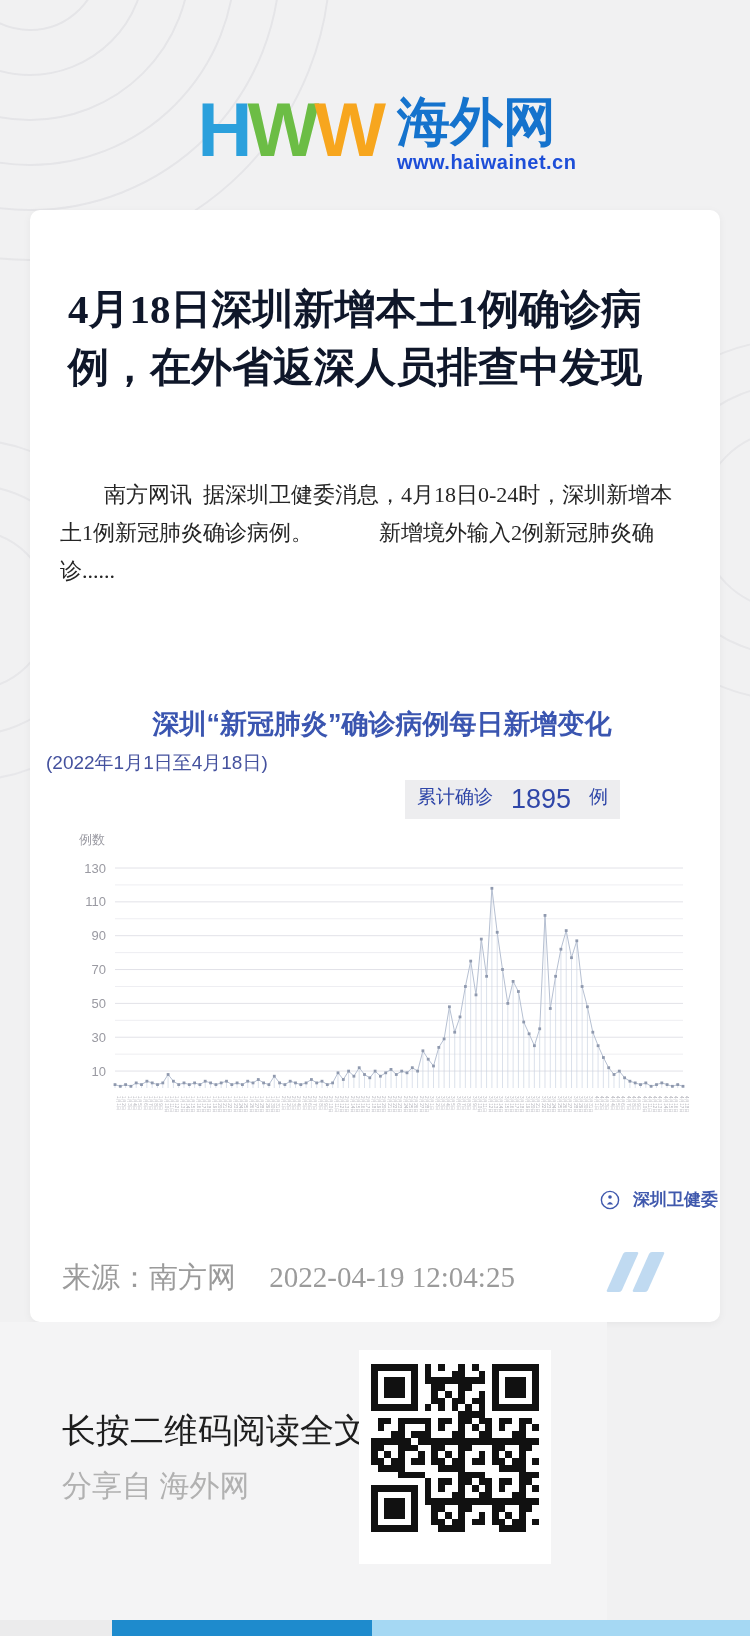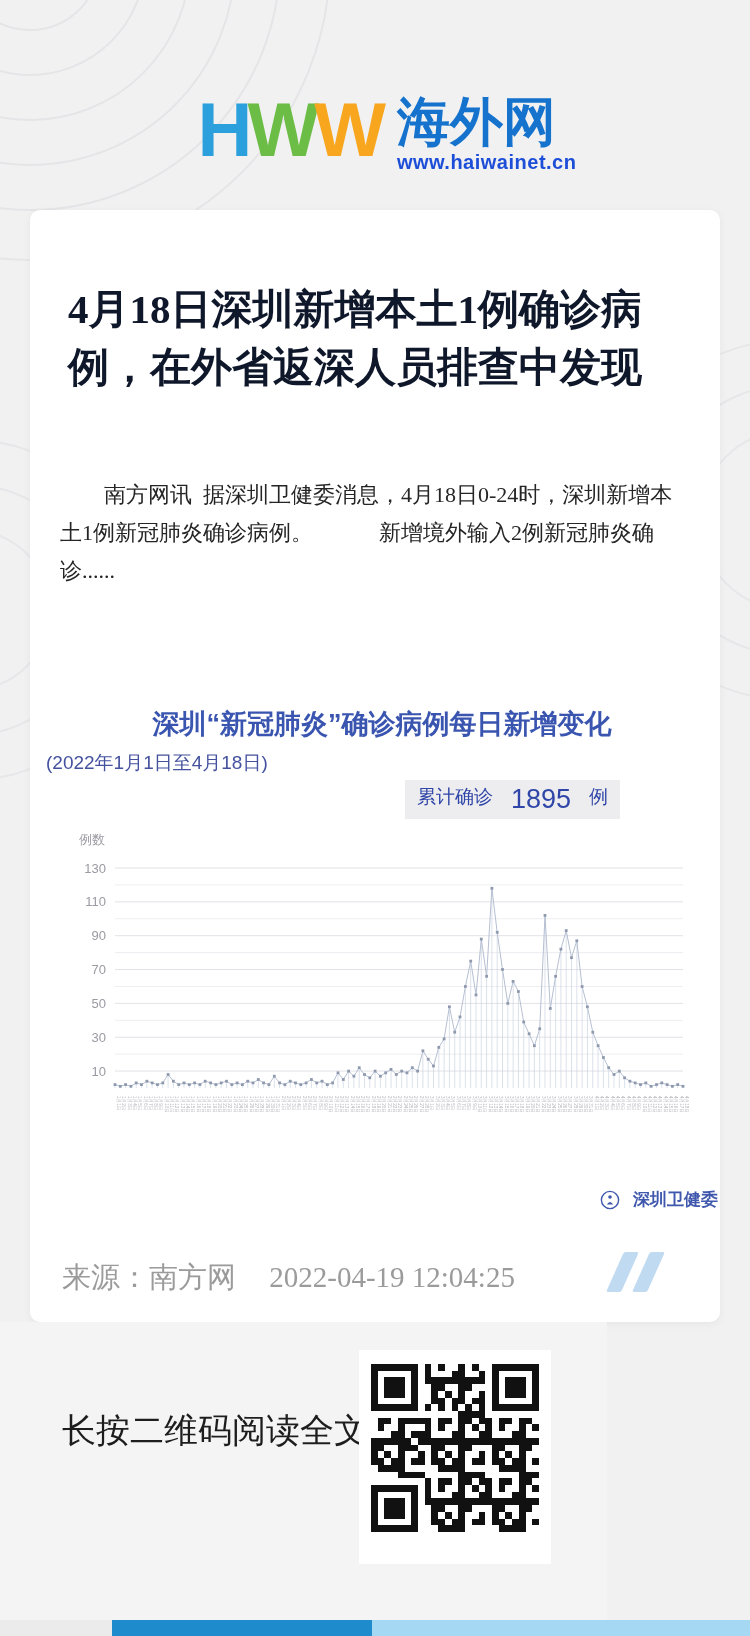--- a/index.html
+++ b/index.html
@@ -468,20 +468,21 @@
   </div>
 
   <div class="quote">
       <i></i>
       <i></i>
     </div>
 </main>
 
 <footer class="footer">
   <div class="cta">长按二维码阅读全文</div>
+  <div class="share">分享自  海外网</div>
   <div class="qr-panel">
     <svg id="qr" width="168" height="168" viewBox="0 0 25 25" shape-rendering="crispEdges">
         <rect x="0" y="0" width="1" height="1" fill="#111"></rect>
         <rect x="1" y="0" width="1" height="1" fill="#111"></rect>
         <rect x="2" y="0" width="1" height="1" fill="#111"></rect>
         <rect x="3" y="0" width="1" height="1" fill="#111"></rect>
         <rect x="4" y="0" width="1" height="1" fill="#111"></rect>
         <rect x="5" y="0" width="1" height="1" fill="#111"></rect>
         <rect x="6" y="0" width="1" height="1" fill="#111"></rect>
         <rect x="8" y="0" width="1" height="1" fill="#111"></rect>

